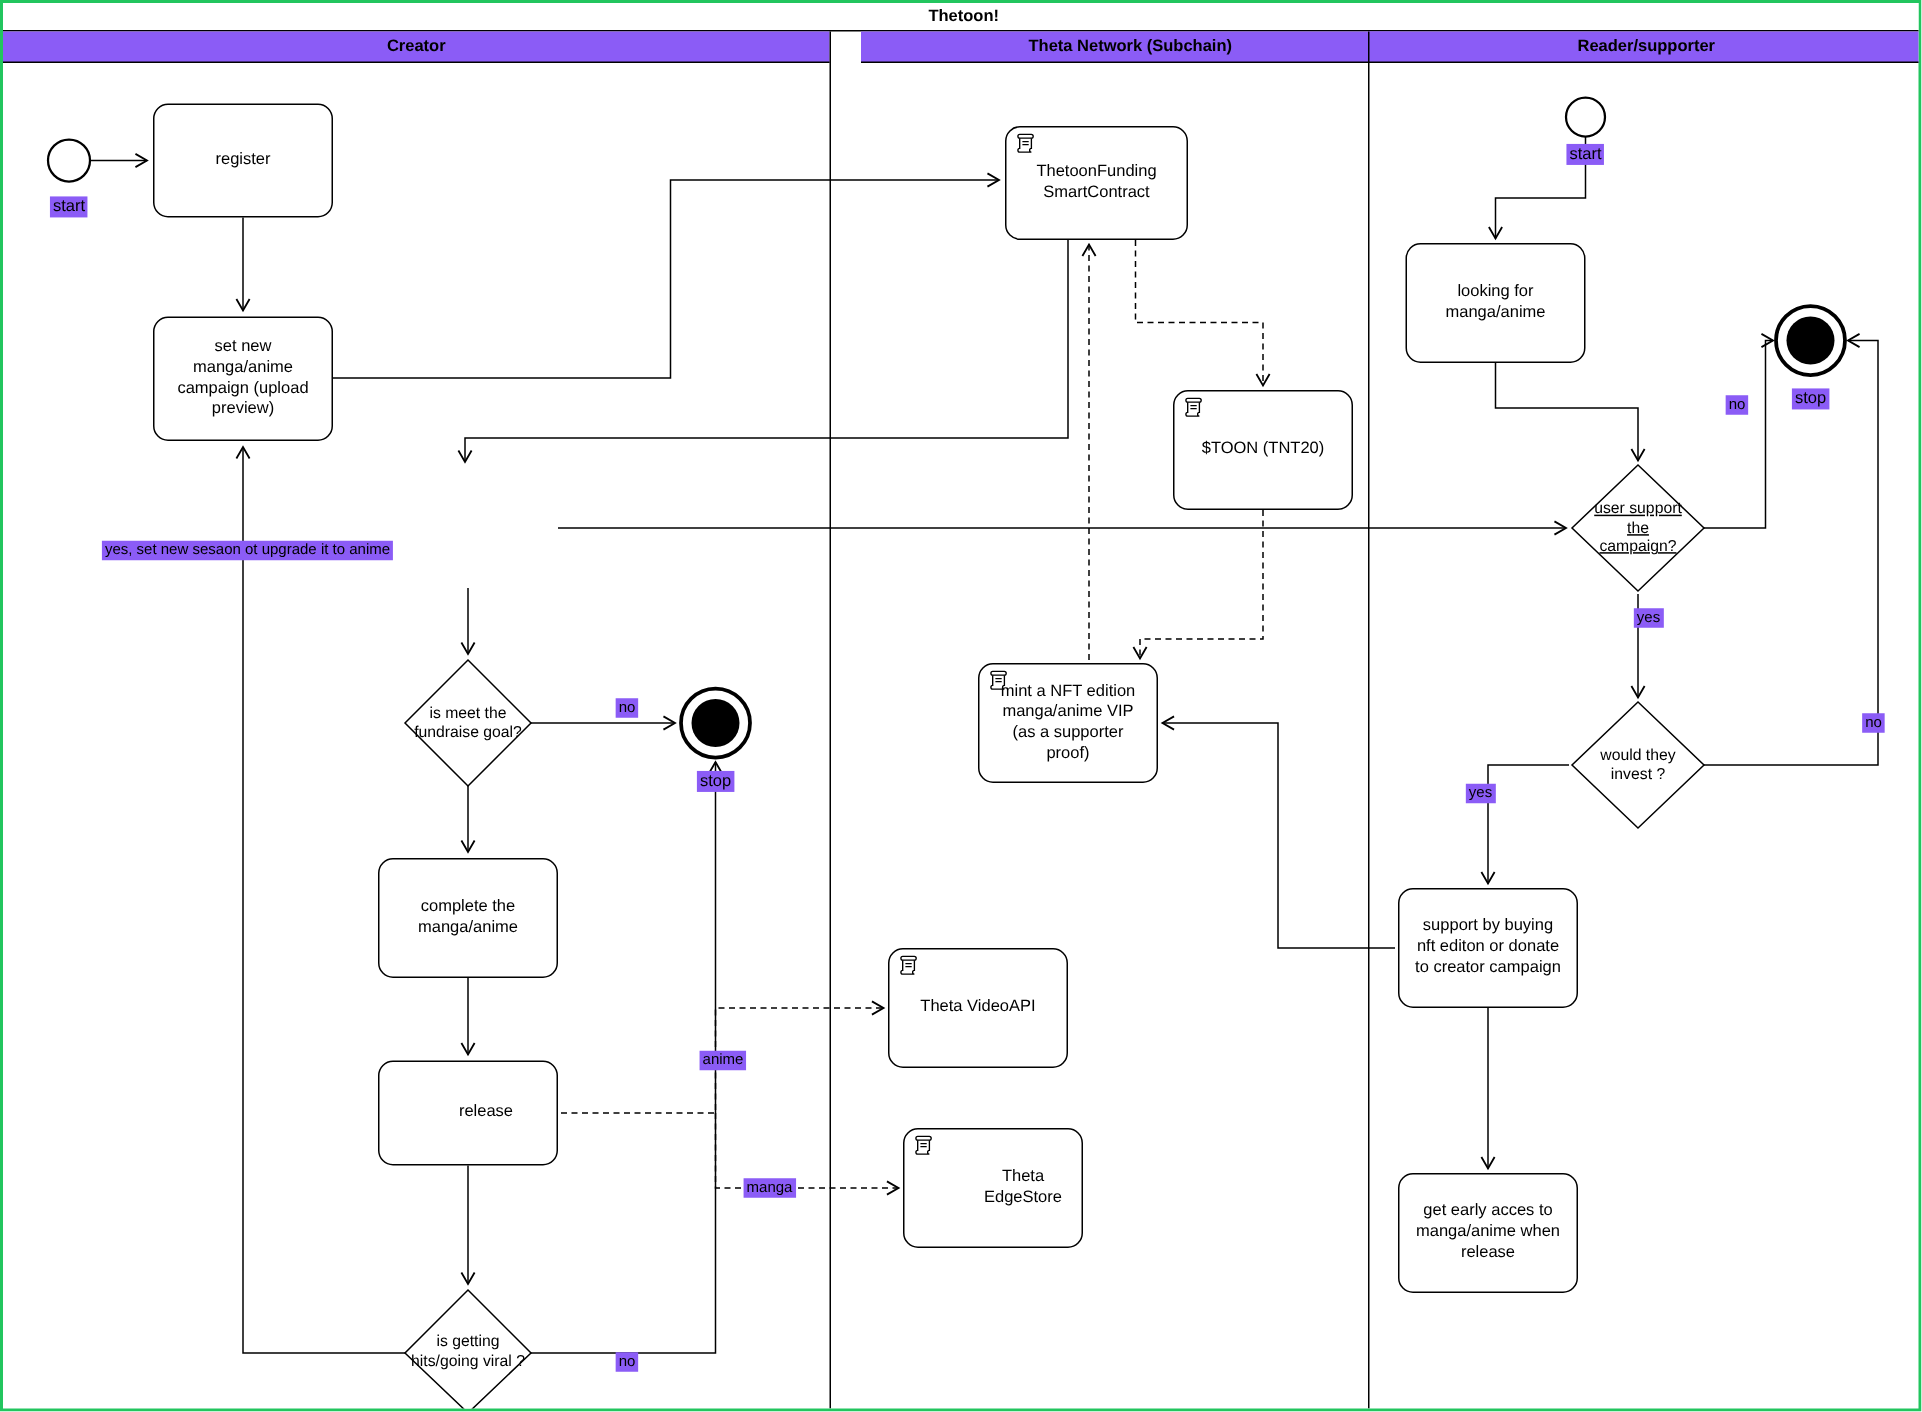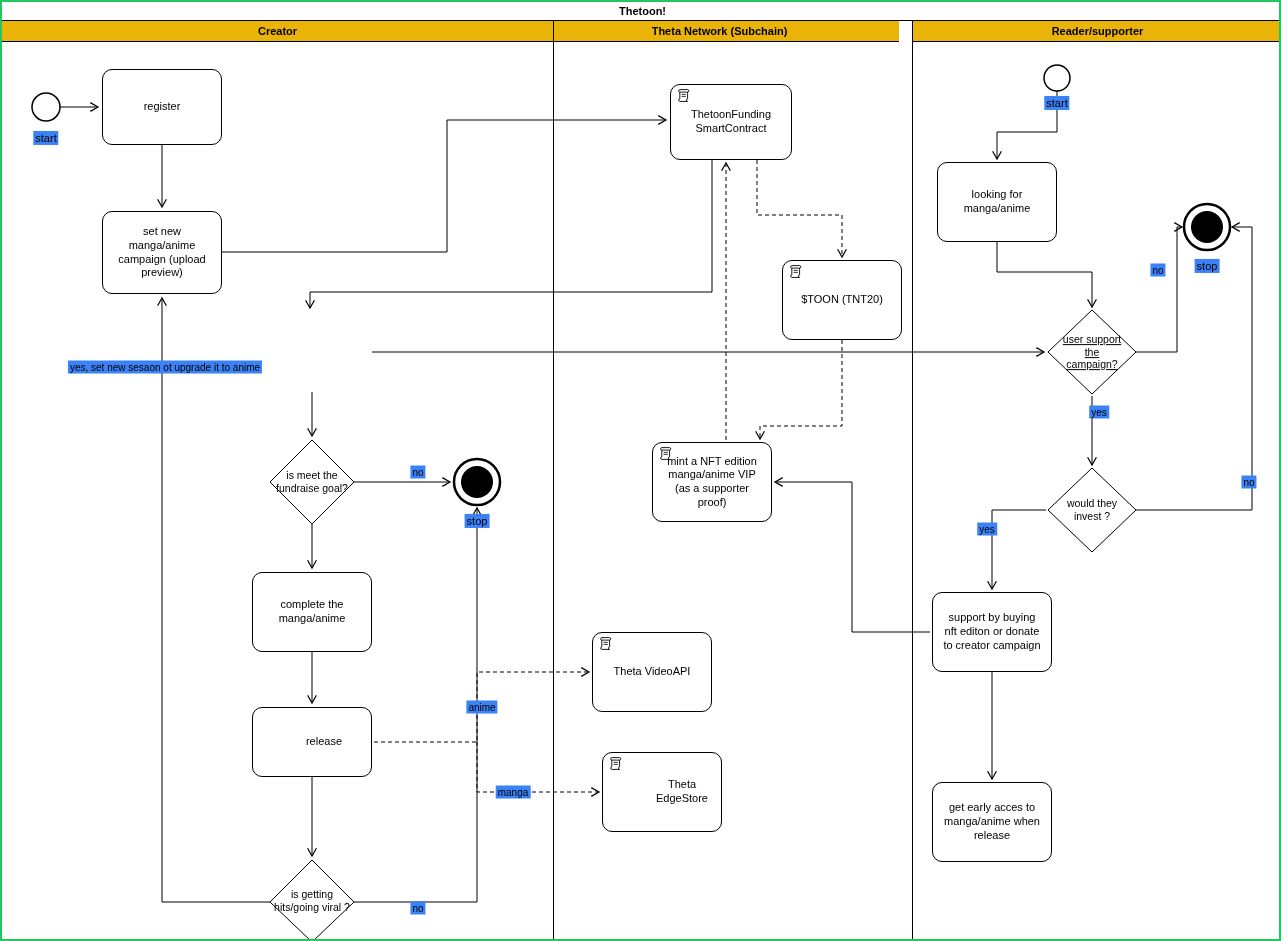--- a/index.html
+++ b/index.html
@@ -23,42 +23,42 @@
   .titlebar {
     position: absolute; left: 0; top: 0; width: 1281px; height: 19px;
     border-bottom: 1px solid #000;
     display: flex; align-items: center; justify-content: center;
     font-size: 11px; font-weight: bold; background: #fff;
   }
   .lane-header {
     position: absolute; top: 19px; height: 21px;
     border-bottom: 1px solid #000;
     display: flex; align-items: center; justify-content: center;
-    font-size: 11px; font-weight: bold; background: #eab308;
+    font-size: 11px; font-weight: bold; background: #8b5cf6;
   }
   .lane-divider {
     position: absolute; top: 19px; bottom: 0; width: 1px; background: #000;
   }
 
   .node {
     position: absolute;
     border: 1px solid #000; border-radius: 10px; background: #fff;
     display: flex; align-items: center; justify-content: center;
     text-align: center; font-size: 11px; line-height: 1.25;
     padding: 5px 8px;
   }
   .script-icon { position: absolute; top: 2px; left: 4px; width: 16px; height: 16px; }
 
   .diamond-label {
     position: absolute; transform: translate(-50%, -50%);
     text-align: center; font-size: 10.5px; line-height: 1.2;
   }
   .edge-label {
     position: absolute; transform: translate(-50%, -50%);
-    font-size: 10px; line-height: 1.1; background: #3b82f6; padding: 1px 2px;
+    font-size: 10px; line-height: 1.1; background: #8b5cf6; padding: 1px 2px;
     white-space: nowrap;
   }
   .event-label { font-size: 11px; }
 </style>
 </head>
 <body>
 
 <div class="canvas">
 
   <svg class="edges" width="1281" height="941">
@@ -107,21 +107,21 @@
       <circle cx="475" cy="480" r="16" fill="#000"></circle>
     </g>
     <g>
       <circle cx="1205" cy="225" r="23" fill="#fff" stroke="#000" stroke-width="2.5"></circle>
       <circle cx="1205" cy="225" r="16" fill="#000"></circle>
     </g>
   </svg>
 
   <div class="titlebar">Thetoon!</div>
   <div class="lane-header" style="left:0; width:551px;">Creator</div>
-  <div class="lane-header" style="left:538px; width:359px;">Theta Network (Subchain)</div>
+  <div class="lane-header" style="left:572px; width:359px;">Theta Network (Subchain)</div>
   <div class="lane-header" style="left:910px; width:371px;">Reader/supporter</div>
   <div class="lane-divider" style="left:551px;"></div>
   <div class="lane-divider" style="left:910px;"></div>
 
   <div class="node" style="left:100px; top:67px; width:120px; height:76px;">
     <span>register</span>
   </div>
   <div class="node" style="left:100px; top:209px; width:120px; height:83px;">
     <span>set new manga/anime campaign (upload preview)</span>
   </div>

